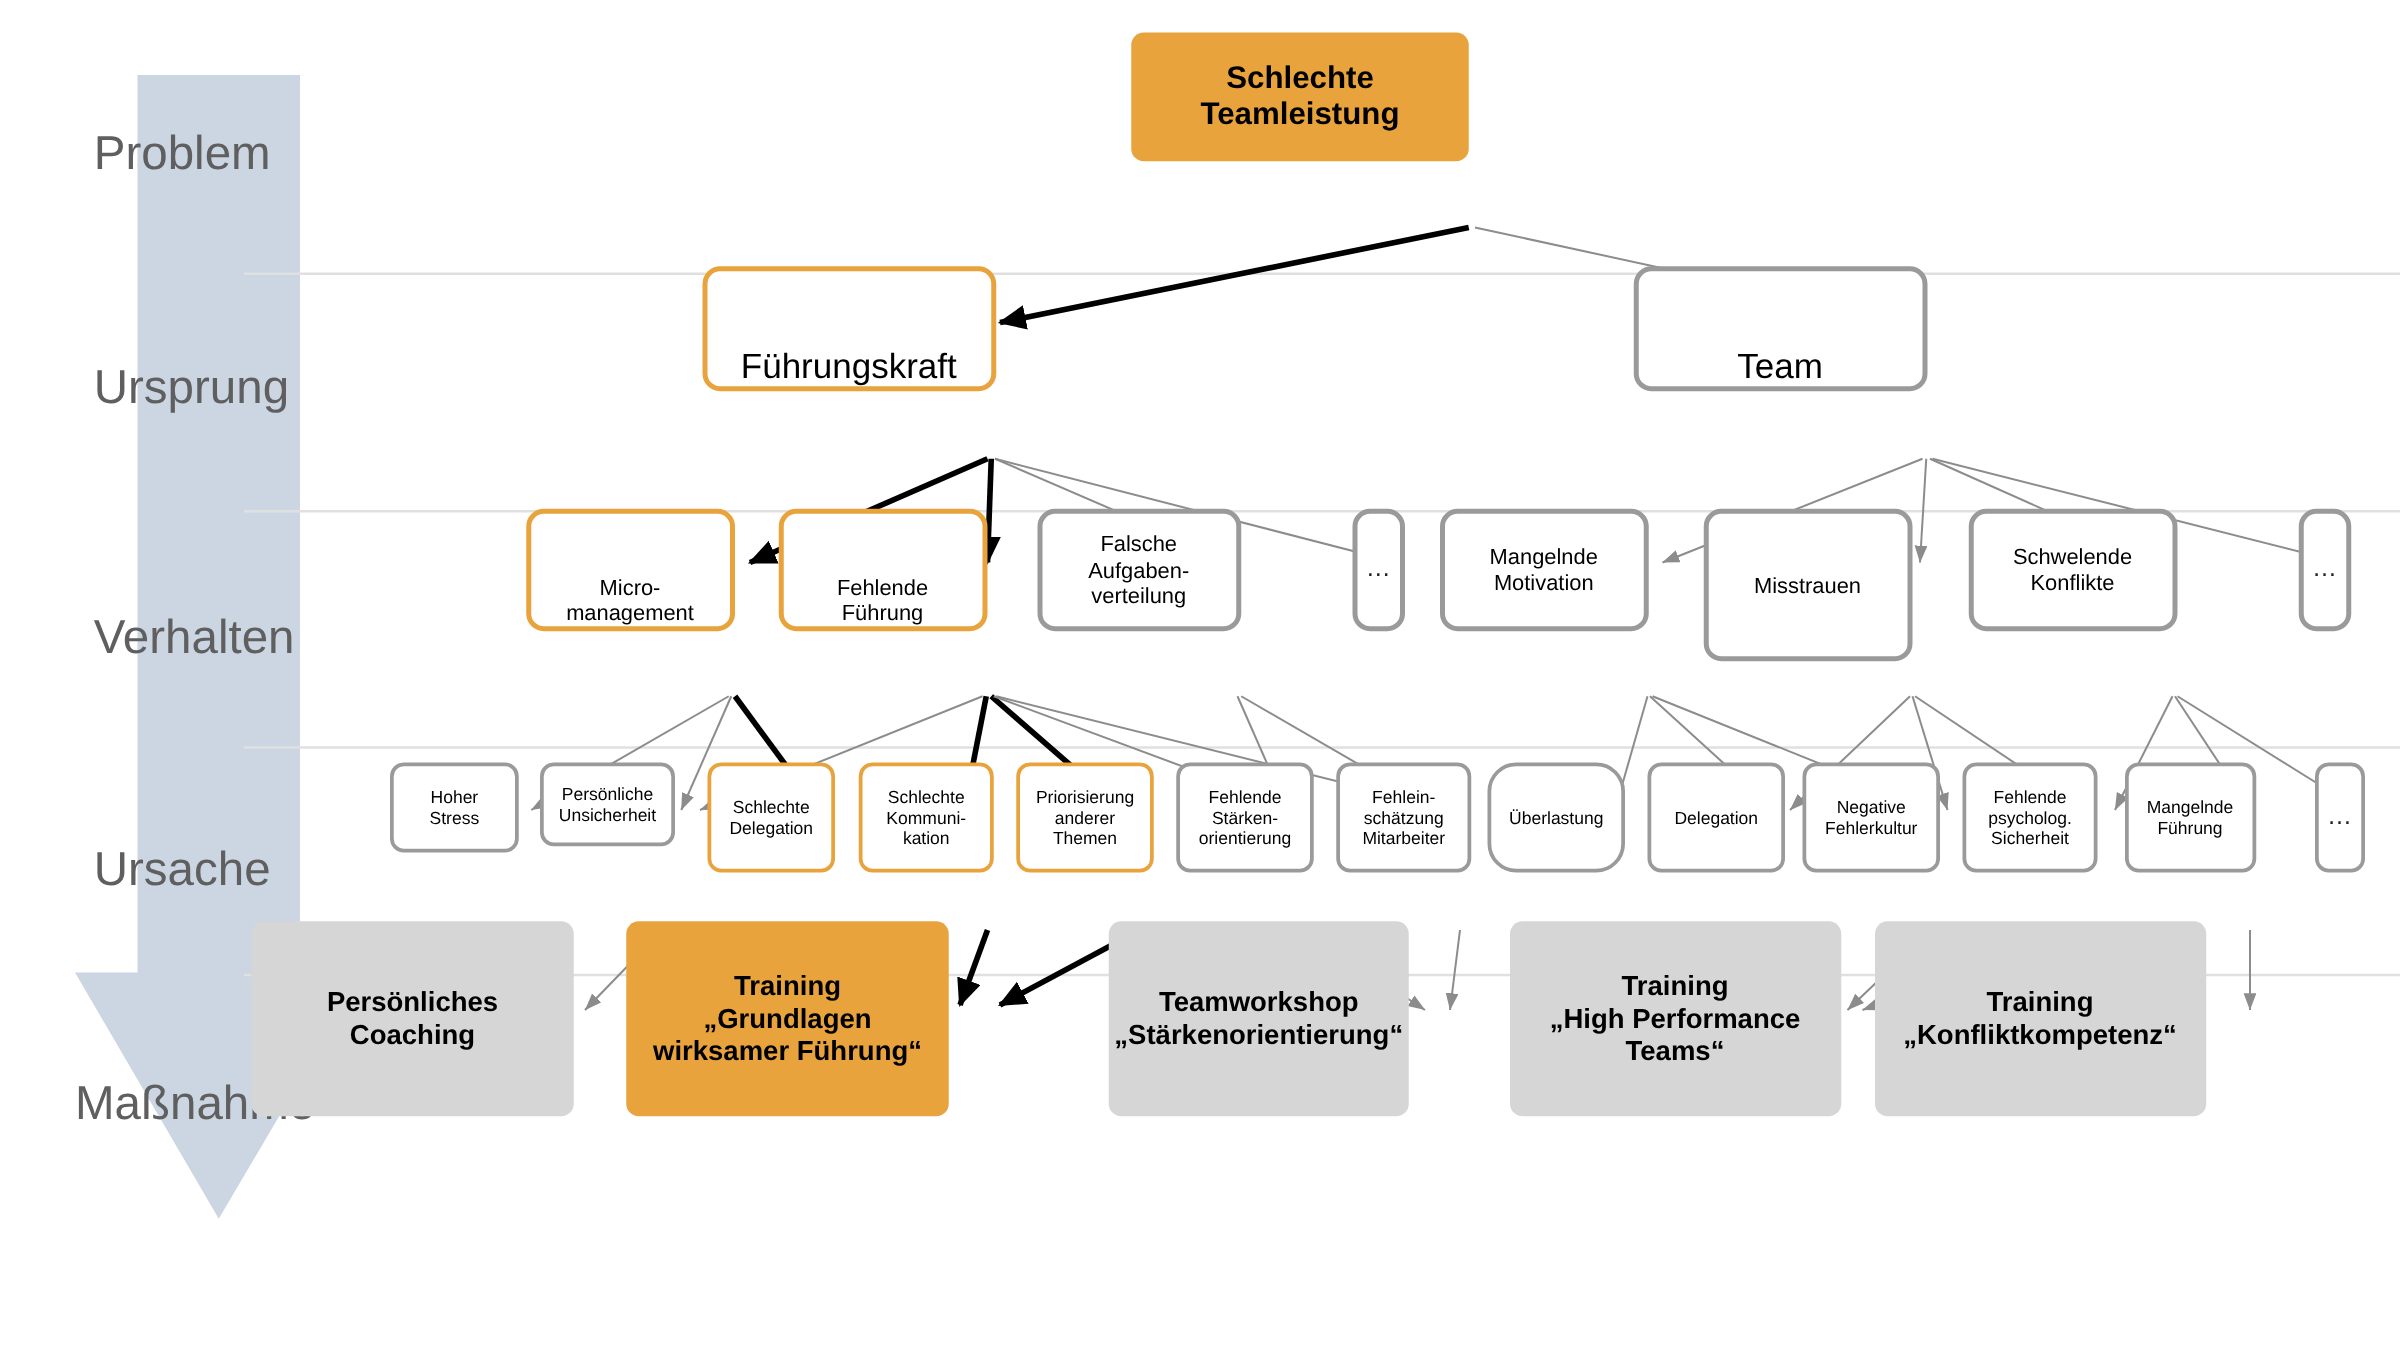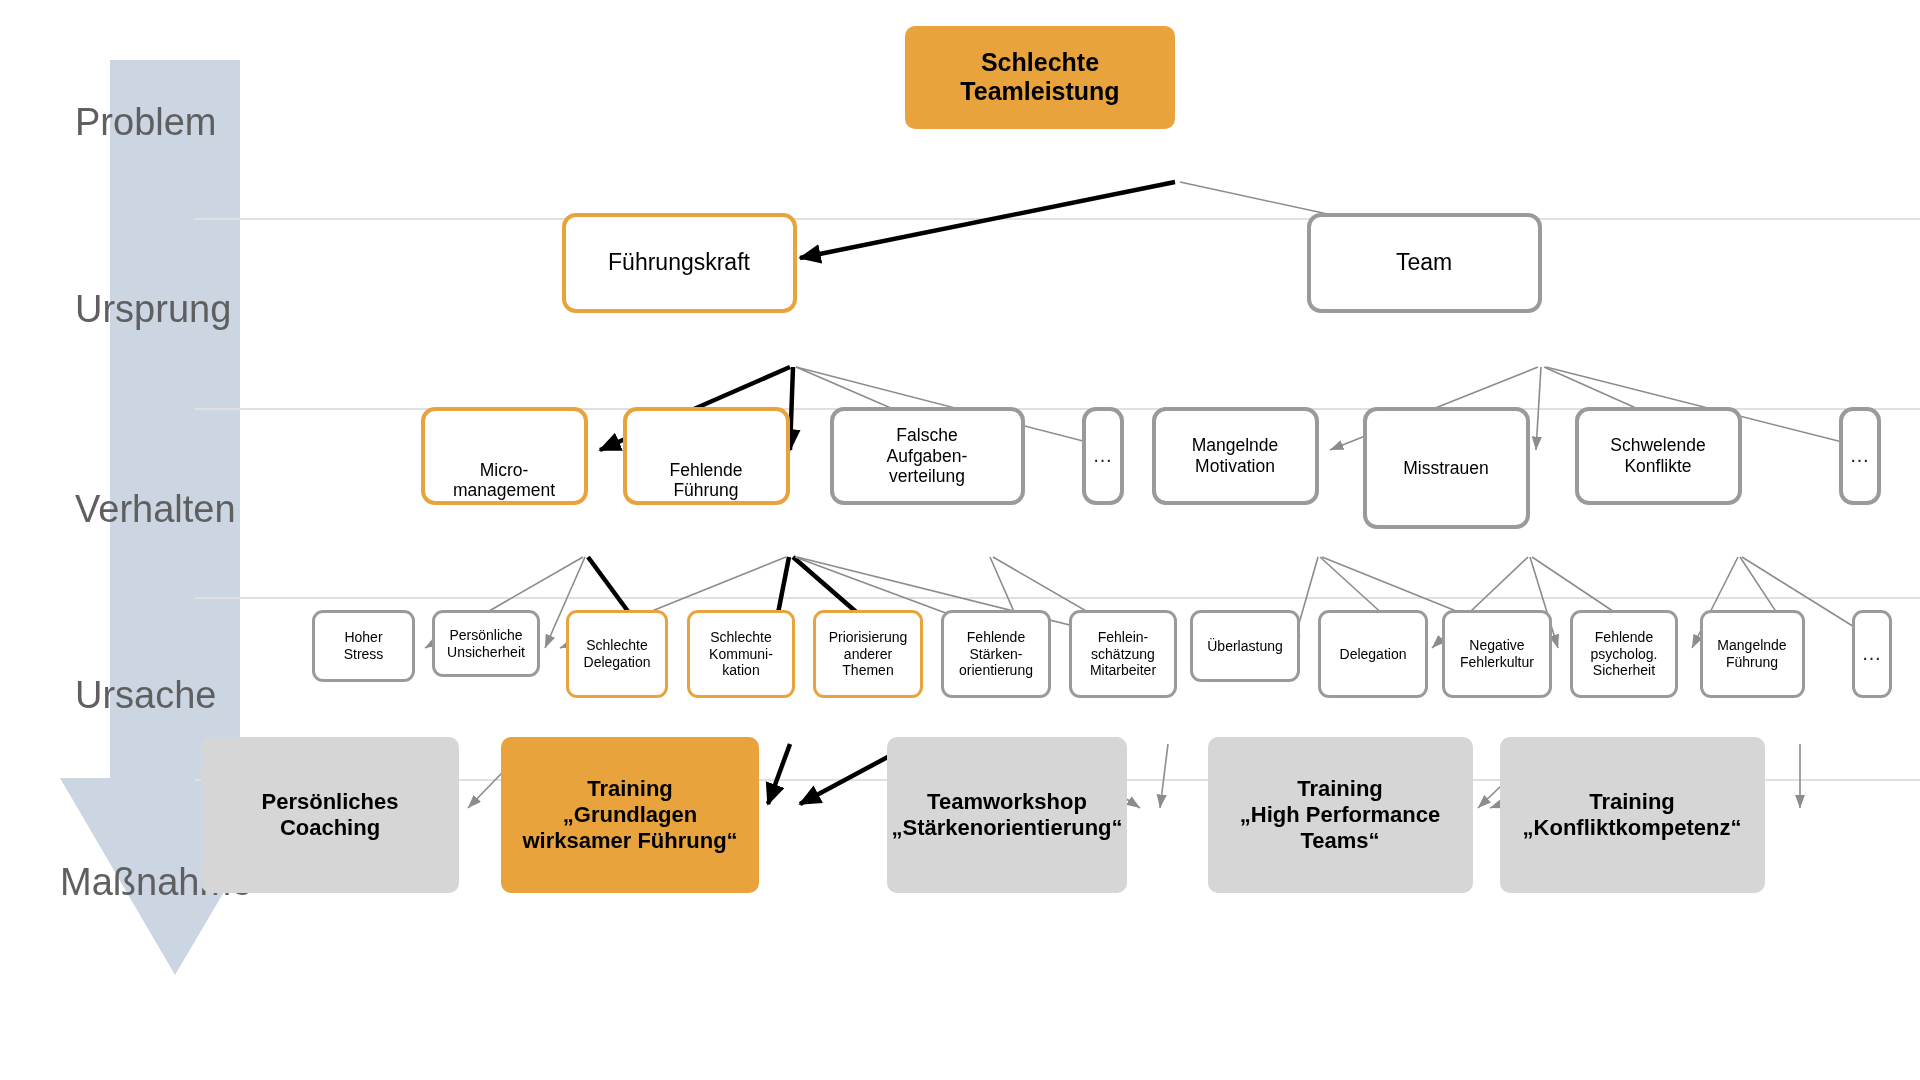--- a/index.html
+++ b/index.html
@@ -8,21 +8,21 @@
   #stage{position:relative;width:1920px;height:1080px;background:#fff;}
   svg.layer{position:absolute;left:0;top:0;width:1920px;height:1080px;}
   .sep{stroke:#e0e0e0;stroke-width:2;}
   .edge-thin{stroke:#8c8c8c;stroke-width:1.6;fill:none;}
   .edge-bold{stroke:#000000;stroke-width:4.5;fill:none;}
   .rowlabel{fill:#5f5f5f;font-size:38px;font-family:"Liberation Sans","DejaVu Sans",sans-serif;}
   .bigarrow{fill:#ccd6e3;}
   .nodebox{position:absolute;box-sizing:border-box;display:flex;align-items:center;
            justify-content:center;text-align:center;color:#000;line-height:1.18;}
   .b-problem{background:#e8a33d;border-radius:10px;font-weight:bold;font-size:25px;}
-  .b-origin{background:#fff;border:4px solid #9a9a9a;border-radius:14px;font-size:23px;}
+  .b-origin{background:#fff;border:4px solid #9a9a9a;border-radius:14px;font-size:28px;align-items:flex-end;}
   .b-origin.hl{border-color:#e8a33d;}
   .b-behav{background:#fff;border:4px solid #9a9a9a;border-radius:14px;font-size:17.5px;}
   .b-behav.hl{border-color:#e8a33d;align-items:flex-end;}
   .b-cause{background:#fff;border:3px solid #9a9a9a;border-radius:11px;font-size:14px;}
   .b-cause.hl{border-color:#e8a33d;}
   .b-measure{background:#d6d6d6;border-radius:10px;font-weight:bold;font-size:22px;}
   .b-measure.hl{background:#e8a33d;}
   .b-dots{font-size:20px;color:#222;letter-spacing:1px;}
 </style>
 </head>
@@ -120,21 +120,21 @@
       </div>
       <div class="nodebox b-origin" style="left: 1306.5px; top: 213px; width: 235px; height: 100px;">
         <span>Team</span>
       </div>
       <div class="nodebox b-behav hl" style="left: 420.5px; top: 407px; width: 167px; height: 98px;">
         <span>Micro-<br>management</span>
       </div>
       <div class="nodebox b-behav hl" style="left: 622.5px; top: 407px; width: 167px; height: 98px;">
         <span>Fehlende<br>Führung</span>
       </div>
-      <div class="nodebox b-behav" style="left: 829.5px; top: 407px; width: 195px; height: 98px;">
+      <div class="nodebox b-behav" style="left: 829.5px; top: 407px; width: 163px; height: 98px;">
         <span>Falsche<br>Aufgaben-<br>verteilung</span>
       </div>
       <div class="nodebox b-behav b-dots" style="left: 1082px; top: 407px; width: 42px; height: 98px;">
         <span>…</span>
       </div>
       <div class="nodebox b-behav" style="left: 1151.5px; top: 407px; width: 167px; height: 98px;">
         <span>Mangelnde<br>Motivation</span>
       </div>
       <div class="nodebox b-behav" style="left: 1362.5px; top: 407px; width: 167px; height: 122px;">
         <span>Misstrauen</span>
@@ -159,21 +159,21 @@
       </div>
       <div class="nodebox b-cause hl" style="left: 813px; top: 610px; width: 110px; height: 88px;">
         <span>Priorisierung<br>anderer<br>Themen</span>
       </div>
       <div class="nodebox b-cause" style="left: 941px; top: 610px; width: 110px; height: 88px;">
         <span>Fehlende<br>Stärken-<br>orientierung</span>
       </div>
       <div class="nodebox b-cause" style="left: 1069px; top: 610px; width: 108px; height: 88px;">
         <span>Fehlein-<br>schätzung<br>Mitarbeiter</span>
       </div>
-      <div class="nodebox b-cause" style="left: 1190px; top: 610px; width: 110px; height: 72px;">
+      <div class="nodebox b-cause" style="left: 1190px; top: 610px; width: 110px; height: 88px; border-radius: 23px;">
         <span>Überlastung</span>
       </div>
       <div class="nodebox b-cause" style="left: 1318px; top: 610px; width: 110px; height: 88px;">
         <span>Delegation</span>
       </div>
       <div class="nodebox b-cause" style="left: 1442px; top: 610px; width: 110px; height: 88px;">
         <span>Negative<br>Fehlerkultur</span>
       </div>
       <div class="nodebox b-cause" style="left: 1570px; top: 610px; width: 108px; height: 88px;">
         <span>Fehlende<br>psycholog.<br>Sicherheit</span>

